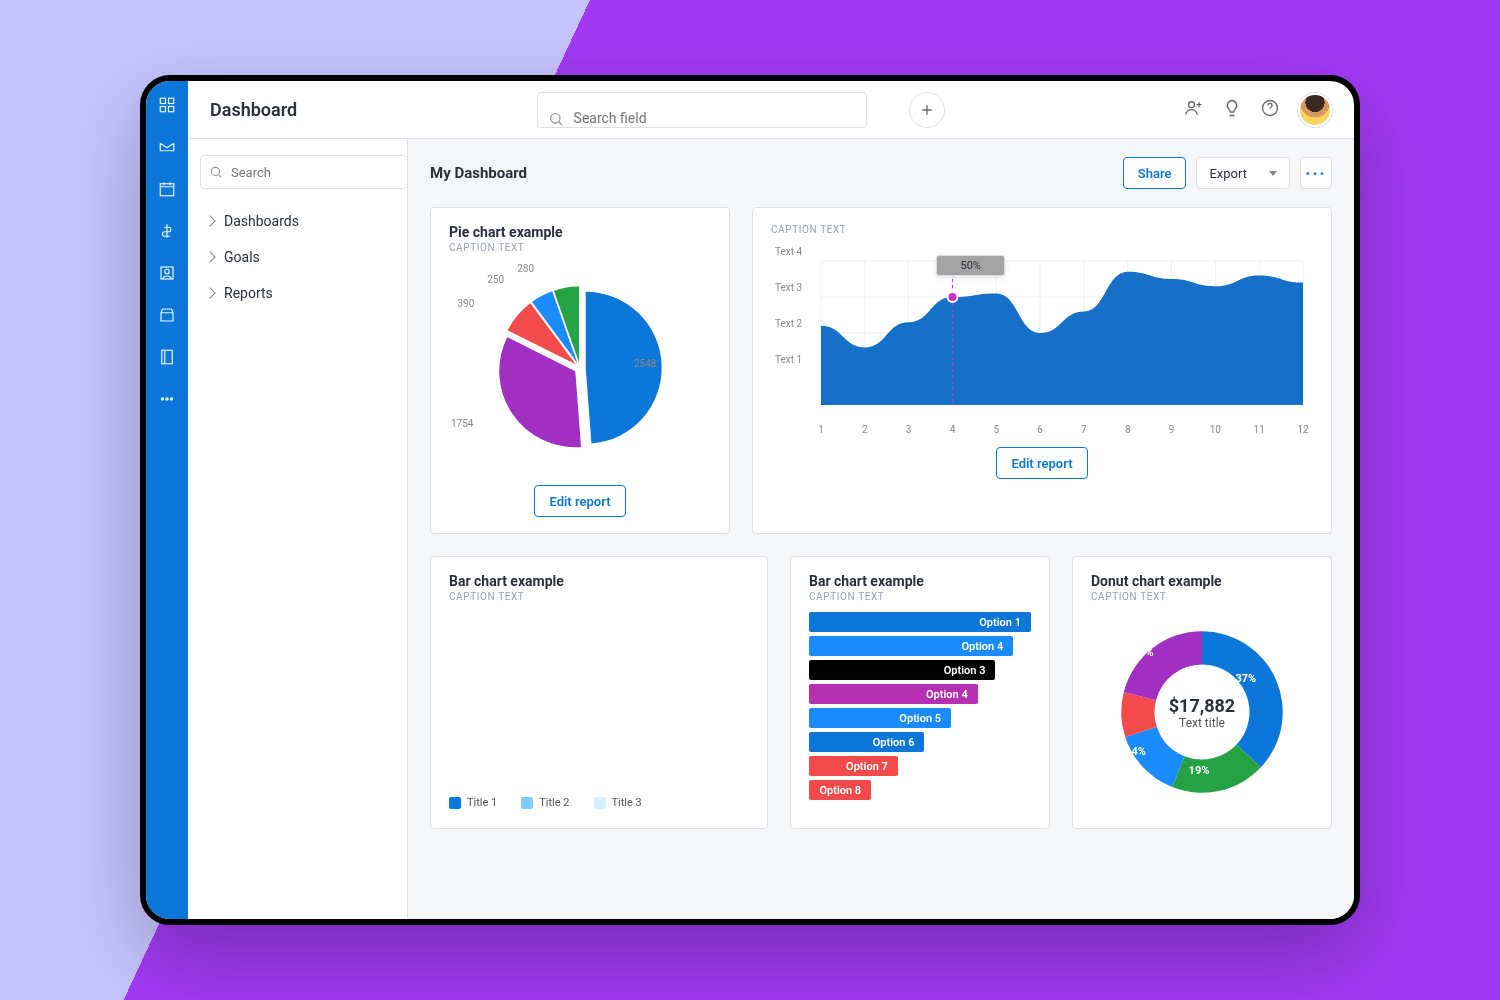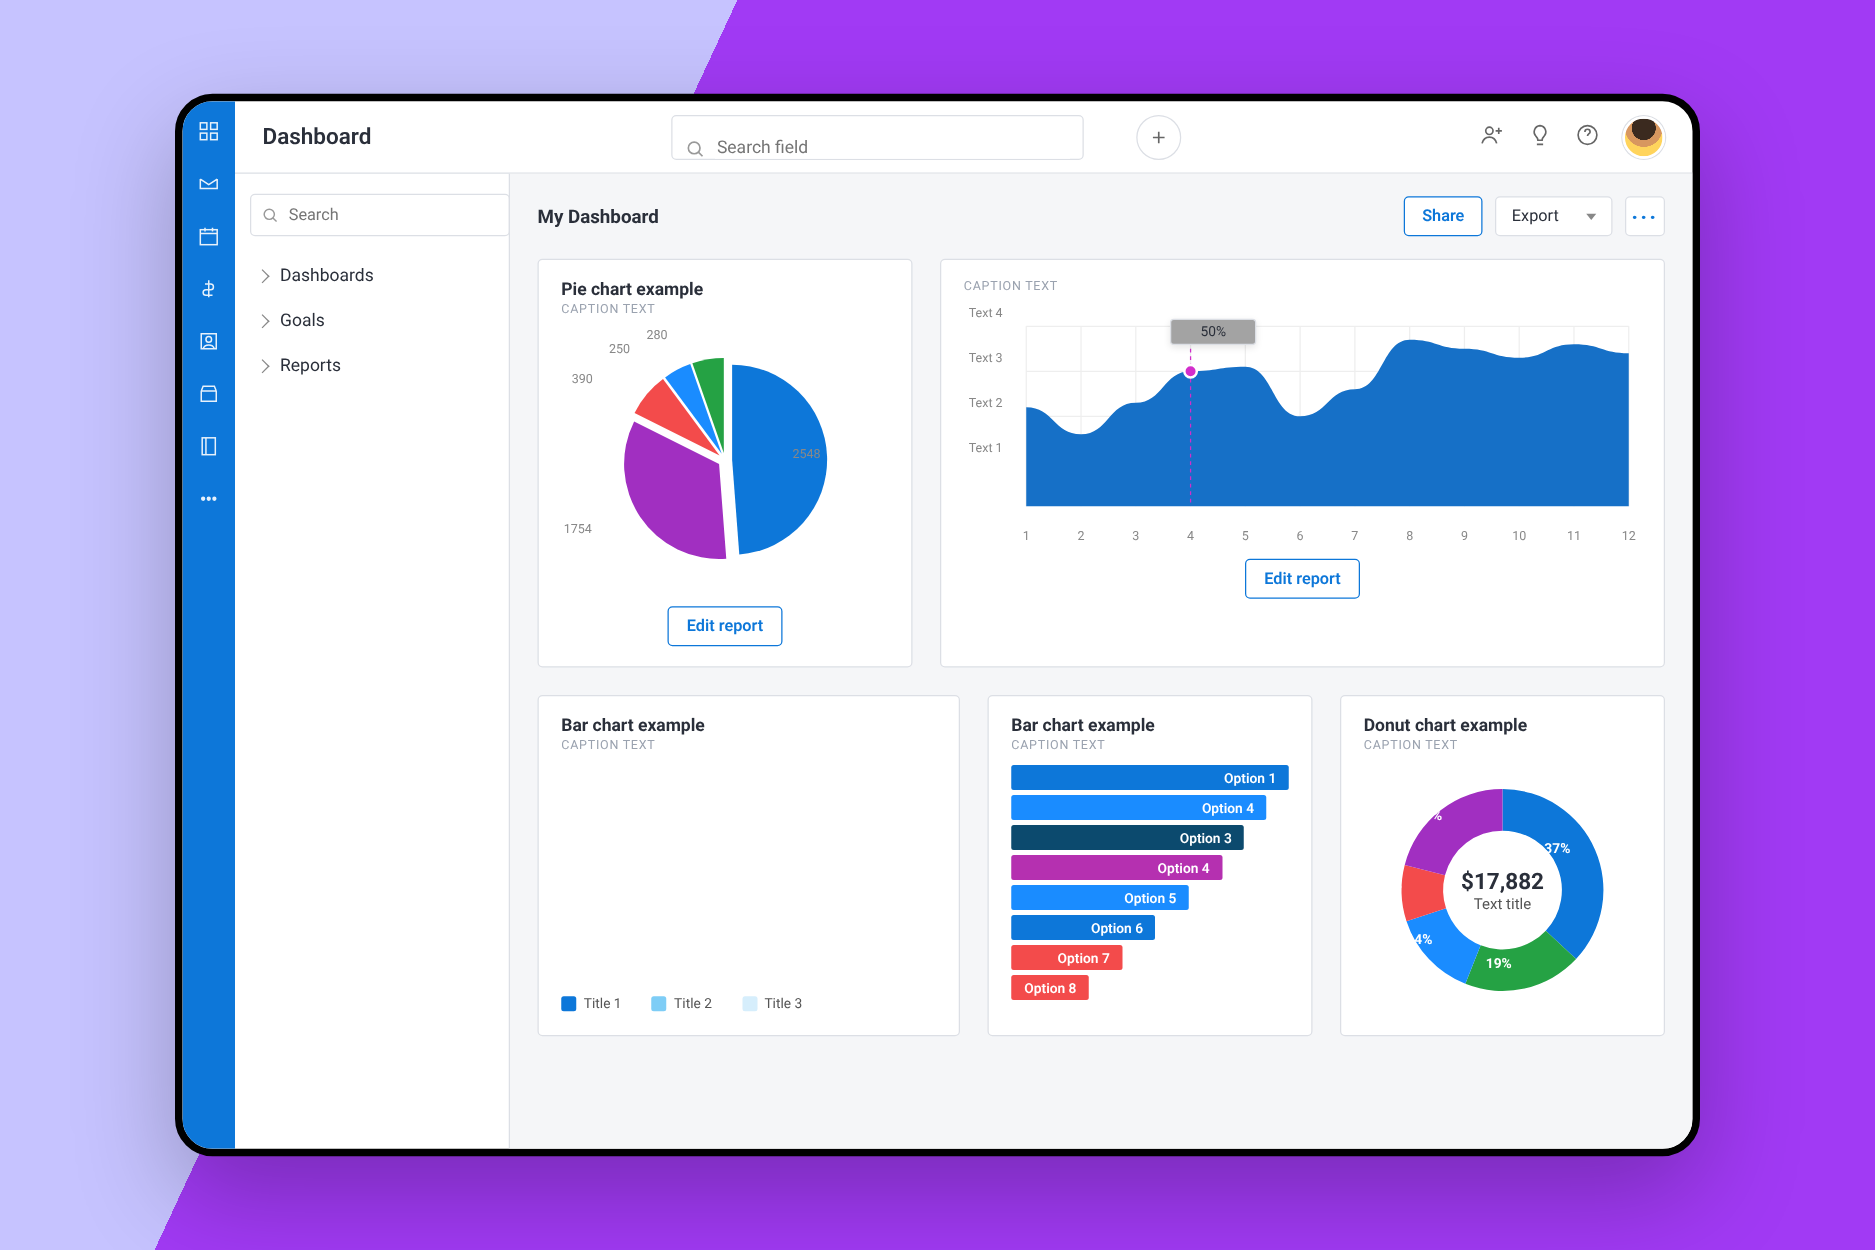--- a/index.html
+++ b/index.html
@@ -333,21 +333,21 @@
                   </span>
           </div>
         </div>
 
         <div class="card small">
           <h3>Bar chart example</h3>
           <div class="cap">CAPTION TEXT</div>
           <div id="hbar-wrap">
                   <div class="hbar" style="width: 100%; background: rgb(13, 119, 217);">Option 1</div>
                   <div class="hbar" style="width: 92%; background: rgb(26, 140, 255);">Option 4</div>
-                  <div class="hbar" style="width: 84%; background: #0c4a6e;">Option 3</div>
+                  <div class="hbar" style="width: 84%; background: #000000;">Option 3</div>
                   <div class="hbar" style="width: 76%; background: rgb(181, 48, 176);">Option 4</div>
                   <div class="hbar" style="width: 64%; background: rgb(26, 140, 255);">Option 5</div>
                   <div class="hbar" style="width: 52%; background: rgb(13, 119, 217);">Option 6</div>
                   <div class="hbar" style="width: 40%; background: rgb(243, 75, 75);">Option 7</div>
                   <div class="hbar" style="width: 28%; background: rgb(243, 75, 75);">Option 8</div>
                 </div>
         </div>
 
         <div class="card small">
           <h3>Donut chart example</h3>

